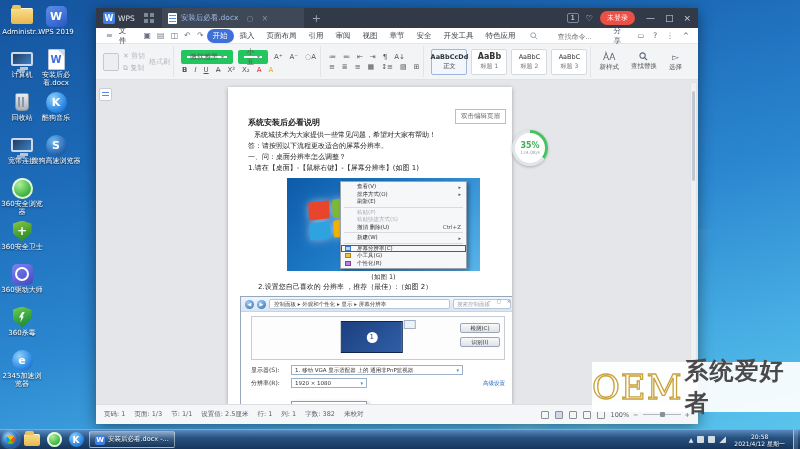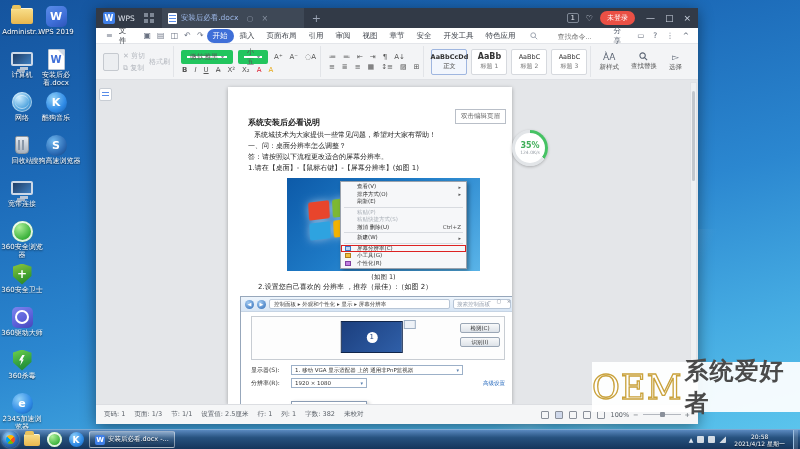--- a/index.html
+++ b/index.html
@@ -200,26 +200,20 @@
         <div class="di-label">Administr...</div>
       </div>
     <div class="dicon">
         <div class="di-img">
           <div class="shape ic-computer"></div>
         </div>
         <div class="di-label">计算机</div>
       </div>
     <div class="dicon">
         <div class="di-img">
-          <div class="shape ic-globe"></div>
-        </div>
-        <div class="di-label">网络</div>
-      </div>
-    <div class="dicon">
-        <div class="di-img">
           <div class="shape ic-bin"></div>
         </div>
         <div class="di-label">回收站</div>
       </div>
     <div class="dicon">
         <div class="di-img">
           <div class="shape ic-computer"></div>
         </div>
         <div class="di-label">宽带连接</div>
       </div>
@@ -439,22 +433,22 @@
       </div>
     </div>
 
     <div class="docarea">
       <div class="navbtn"></div>
 
       <div class="page">
         <div class="hdr-btn">双击编辑页眉</div>
         <div class="doc-title">系统安装后必看说明</div>
         <div class="doc-p ind">系统城技术为大家提供一些常见问题，希望对大家有帮助！</div>
+        <div class="doc-p">答：请按照以下流程更改适合的屏幕分辨率。</div>
         <div class="doc-p">一、问：桌面分辨率怎么调整？</div>
-        <div class="doc-p">答：请按照以下流程更改适合的屏幕分辨率。</div>
         <div class="doc-p">1.请在【桌面】-【鼠标右键】-【屏幕分辨率】(如图 1)</div>
 
         <div class="fig1">
           <div class="f1-flag">
             <div class="q1"></div>
               <div class="q2"></div>
               <div class="q3"></div>
               <div class="q4"></div>
           </div>
           <div class="f1-sphere"></div>

